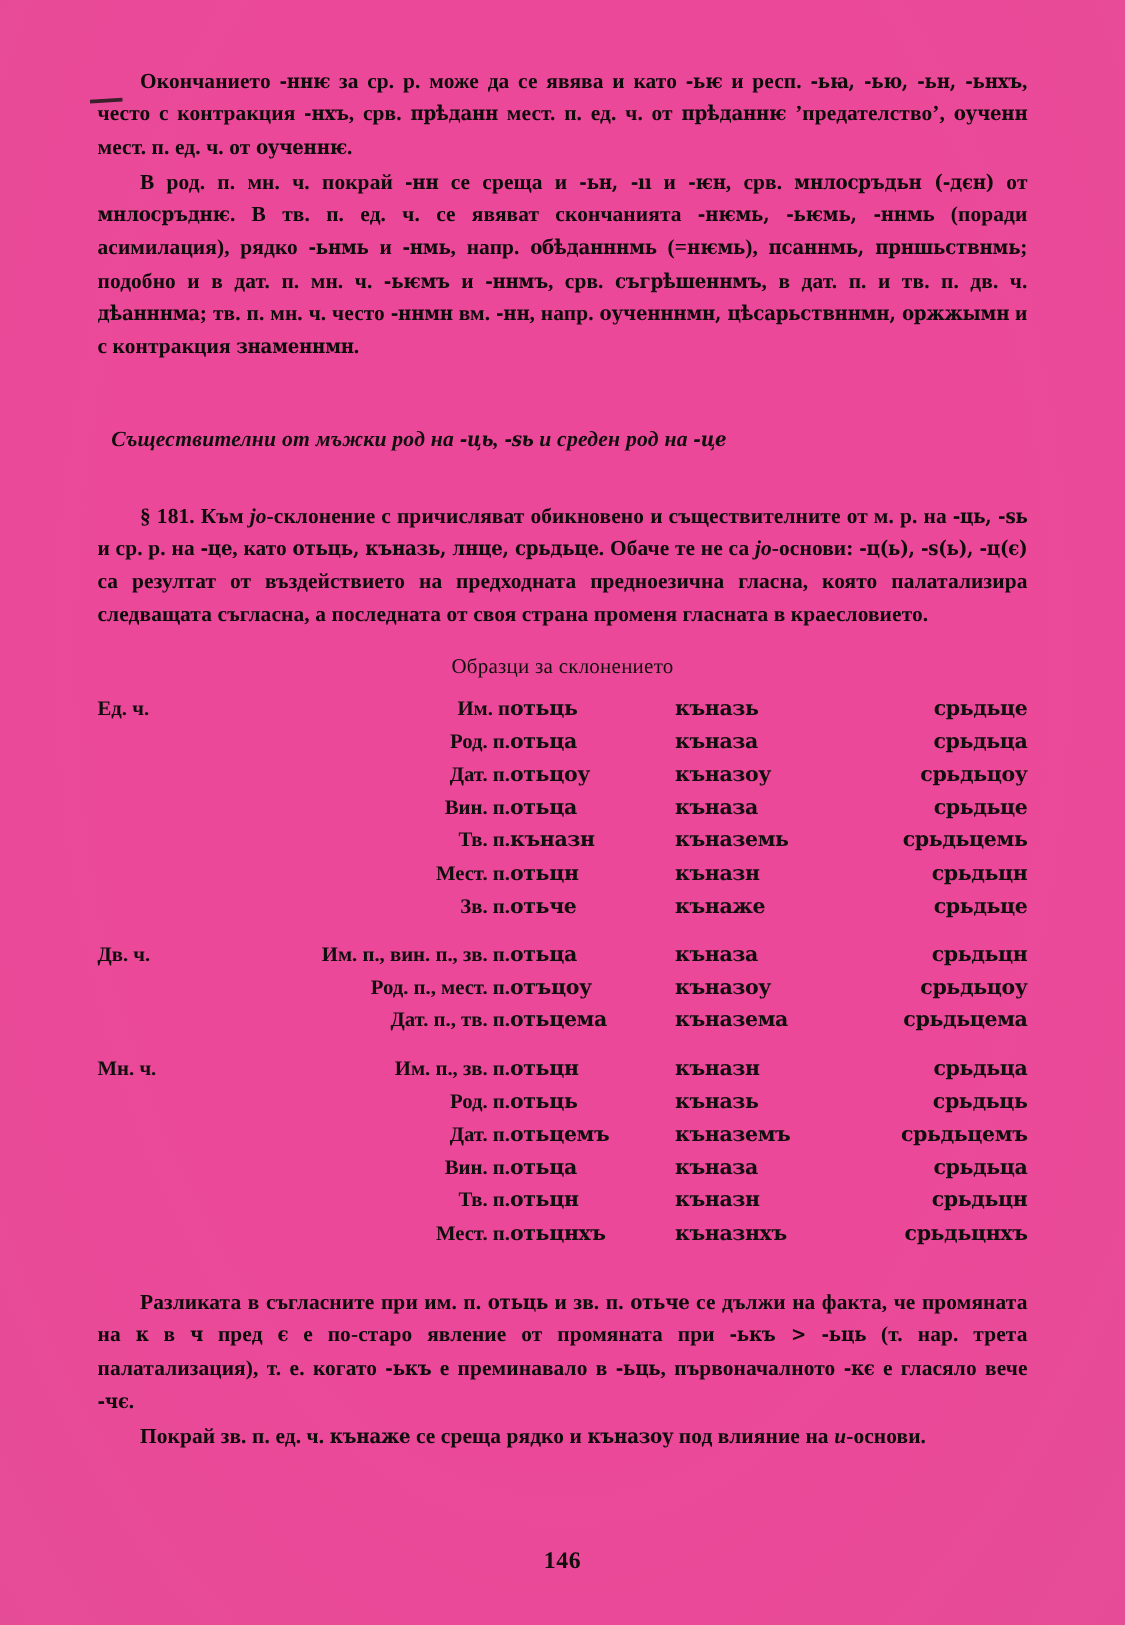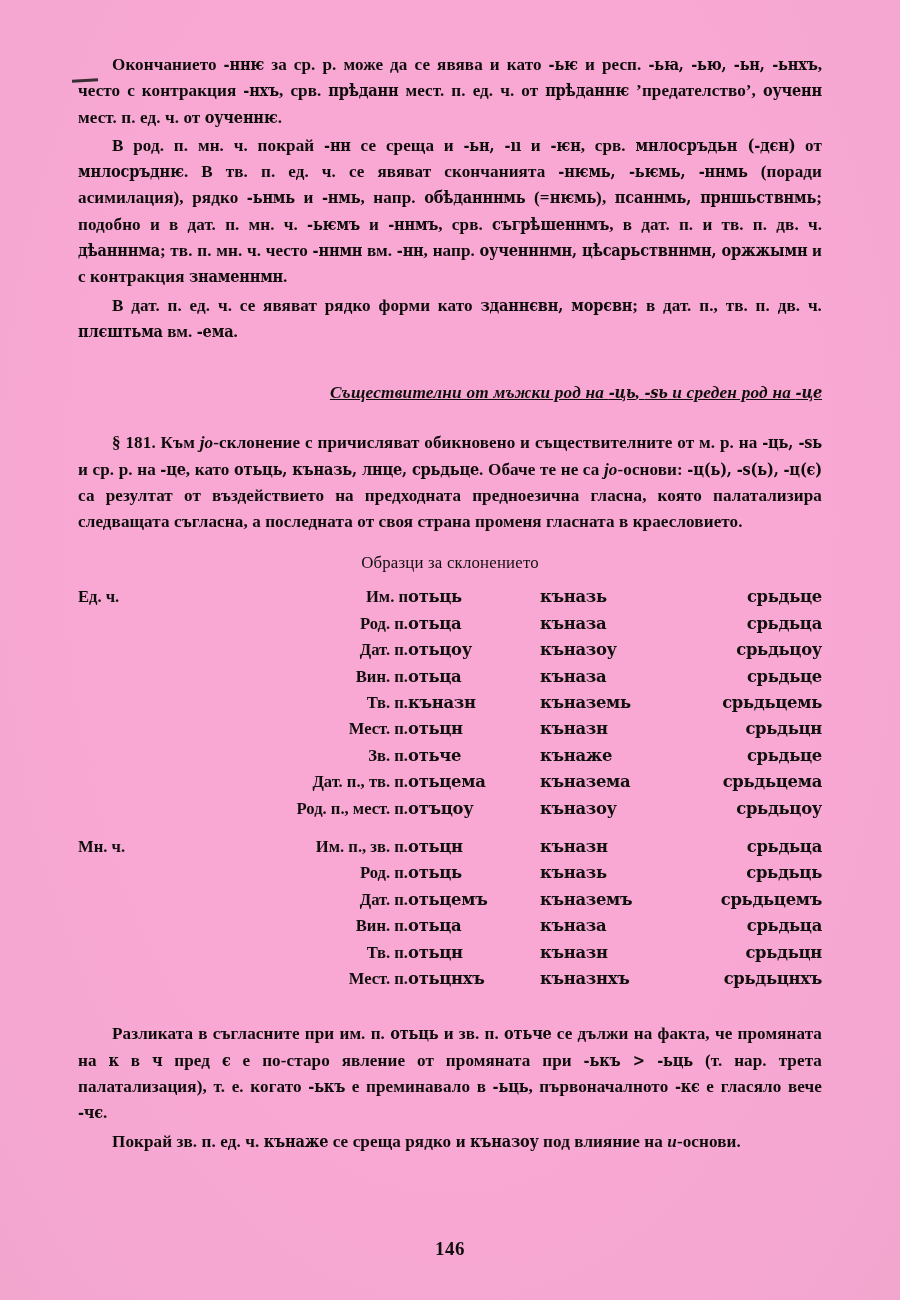--- a/index.html
+++ b/index.html
@@ -5,21 +5,21 @@
   html, body {
     margin: 0;
     padding: 0;
     background: #ffffff;
   }
   .page {
     position: relative;
     width: 900px;
     height: 1300px;
     margin: 0 auto;
-    background: #f9a8d4;
+    background: #ec4899;
     overflow: hidden;
     font-family: "Liberation Serif", "DejaVu Serif", serif;
     color: #100f0d;
   }
   
   .page::before {
     content: "";
     position: absolute;
     inset: 0;
     background:
@@ -49,27 +49,26 @@
   .ocs {
     font-family: "DejaVu Serif", "Liberation Serif", serif;
     font-weight: 700;
     font-size: 16.2px;
     letter-spacing: -0.2px;
     font-stretch: condensed;
   }
   .ital { font-style: italic; }
 
   .sec-head {
-    margin: 0;
+    margin: 11px;
     font-size: 17.3px;
     font-style: italic;
     font-weight: 700;
-    text-align: right;
+    text-align: left;
     letter-spacing: 0.2px;
-    text-decoration: underline;
   }
 
   .tbl-title {
     margin: 2px;
     font-size: 16.8px;
     font-weight: 400;
     text-align: center;
     letter-spacing: 0.2px;
   }
 
@@ -128,21 +127,20 @@
   <div class="margin-tick"></div>
 
   <div class="body-col">
 
     <div style="height:52px"></div>
 
     <p class="para"><span>Окончанието </span><span class="ocs">-ннѥ</span><span> за ср. р. може да се явява и като </span><span class="ocs">-ьѥ</span><span> и респ. </span><span class="ocs">-ьꙗ, -ью, -ьн, -ьнхъ</span><span>, често с контракция </span><span class="ocs">-нхъ</span><span>, срв. </span><span class="ocs">прѣданн</span><span> мест. п. ед. ч. от </span><span class="ocs">прѣданнѥ</span><span> ’предателство’, </span><span class="ocs">оученн</span><span> мест. п. ед. ч. от </span><span class="ocs">оученнѥ</span><span>.</span></p>
     <div style="height:2px"></div>
     <p class="para"><span>В род. п. мн. ч. покрай </span><span class="ocs">-нн</span><span> се среща и </span><span class="ocs">-ьн, -ıı</span><span> и </span><span class="ocs">-ѥн</span><span>, срв. </span><span class="ocs">мнлосръдьн (-дєн)</span><span> от </span><span class="ocs">мнлосръднѥ</span><span>. В тв. п. ед. ч. се явяват скончанията </span><span class="ocs">-нѥмь, -ьѥмь, -ннмь</span><span> (поради асимилация), рядко </span><span class="ocs">-ьнмь</span><span> и </span><span class="ocs">-нмь</span><span>, напр. </span><span class="ocs">обѣданннмь</span><span> (=</span><span class="ocs">нѥмь</span><span>), </span><span class="ocs">псаннмь, прншьствнмь</span><span>; подобно и в дат. п. мн. ч. </span><span class="ocs">-ьѥмъ</span><span> и </span><span class="ocs">-ннмъ</span><span>, срв. </span><span class="ocs">съгрѣшеннмъ</span><span>, в дат. п. и тв. п. дв. ч. </span><span class="ocs">дѣанннма</span><span>; тв. п. мн. ч. често </span><span class="ocs">-ннмн</span><span> вм. </span><span class="ocs">-нн</span><span>, напр. </span><span class="ocs">оученннмн, цѣсарьствннмн, оржжымн</span><span> и с контракция </span><span class="ocs">знаменнмн</span><span>.</span></p>
     <div style="height:2px"></div>
-    <p class="para"><span>В дат. п. ед. ч. се явяват рядко форми като </span><span class="ocs">зданнєвн, морєвн</span><span>; в дат. п., тв. п. дв. ч. </span><span class="ocs">плєштьма</span><span> вм. </span><span class="ocs">-ема</span><span>.</span></p>
 
     <div style="height:38px"></div>
     <p class="sec-head"><span class="ital">Съществителни от мъжки род на </span><span class="ocs">-ць</span><span class="ital">, </span><span class="ocs">-ѕь</span><span class="ital"> и среден род на </span><span class="ocs">-це</span></p>
 
     <div style="height:27px"></div>
     <p class="para"><span>§ 181. Към </span><span class="ital">jo</span><span>-склонение с причисляват обикновено и съществителните от м. р. на </span><span class="ocs">-ць, -ѕь</span><span> и ср. р. на </span><span class="ocs">-це</span><span>, като </span><span class="ocs">отьць, къназь, лнце, срьдьце</span><span>. Обаче те не са </span><span class="ital">jo</span><span>-основи: </span><span class="ocs">-ц(ь), -ѕ(ь), -ц(є)</span><span> са резултат от въздействието на предходната предноезична гласна, която палатализира следващата съгласна, а последната от своя страна променя гласната в краесловието.</span></p>
 
     <div style="height:16px"></div>
     <p class="tbl-title">Образци за склонението</p>
 
@@ -191,33 +189,40 @@
             <td class="c-w2"><span>къназн</span></td>
             <td class="c-w3"><span>срьдьцн</span></td>
           </tr>
           <tr>
             <td class="c-num"></td>
             <td class="c-case">Зв. п.</td>
             <td class="c-w1"><span>отьче</span></td>
             <td class="c-w2"><span>кънаже</span></td>
             <td class="c-w3"><span>срьдьце</span></td>
           </tr>
+          <tr class="group-gap">
+            <td class="c-num">Дв. ч.</td>
+            <td class="c-case">Им. п., вин. п., зв. п.</td>
+            <td class="c-w1"><span>отьца</span></td>
+            <td class="c-w2"><span>къназа</span></td>
+            <td class="c-w3"><span>срьдьцн</span></td>
+          </tr>
+          <tr>
+            <td class="c-num"></td>
+            <td class="c-case">Род. п., мест. п.</td>
+            <td class="c-w1"><span>отъцоу</span></td>
+            <td class="c-w2"><span>къназоу</span></td>
+            <td class="c-w3"><span>срьдьцоу</span></td>
+          </tr>
           <tr>
             <td class="c-num"></td>
             <td class="c-case">Дат. п., тв. п.</td>
             <td class="c-w1"><span>отьцема</span></td>
             <td class="c-w2"><span>къназема</span></td>
             <td class="c-w3"><span>срьдьцема</span></td>
-          </tr>
-          <tr>
-            <td class="c-num"></td>
-            <td class="c-case">Род. п., мест. п.</td>
-            <td class="c-w1"><span>отъцоу</span></td>
-            <td class="c-w2"><span>къназоу</span></td>
-            <td class="c-w3"><span>срьдьцоу</span></td>
           </tr>
           <tr class="group-gap">
             <td class="c-num">Мн. ч.</td>
             <td class="c-case">Им. п., зв. п.</td>
             <td class="c-w1"><span>отьцн</span></td>
             <td class="c-w2"><span>къназн</span></td>
             <td class="c-w3"><span>срьдьца</span></td>
           </tr>
           <tr>
             <td class="c-num"></td>

